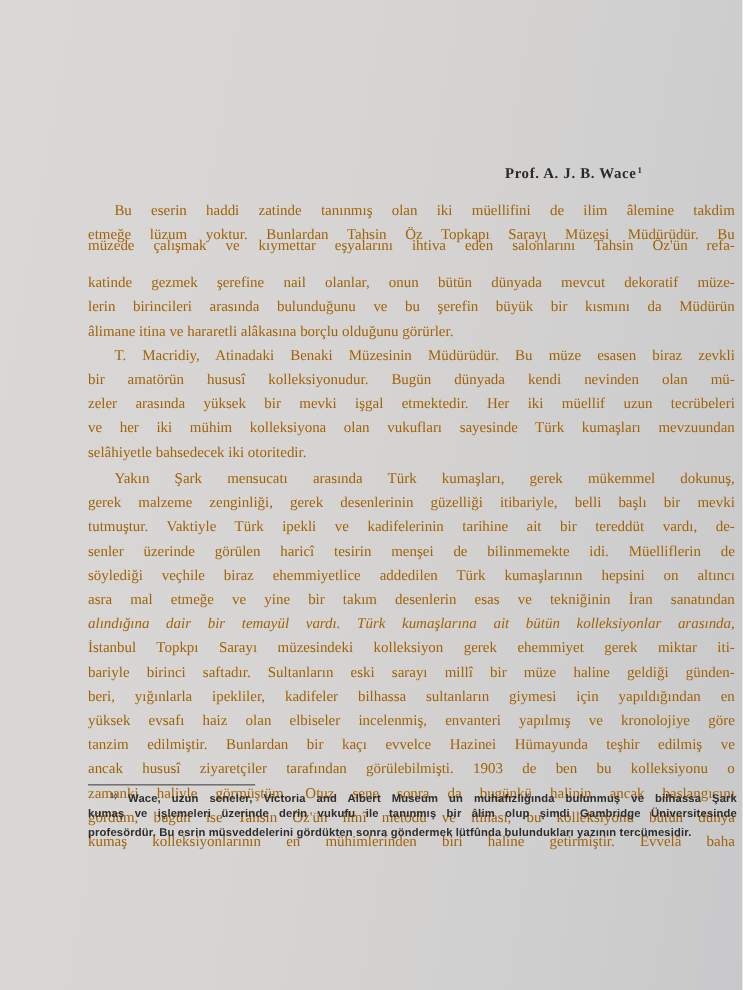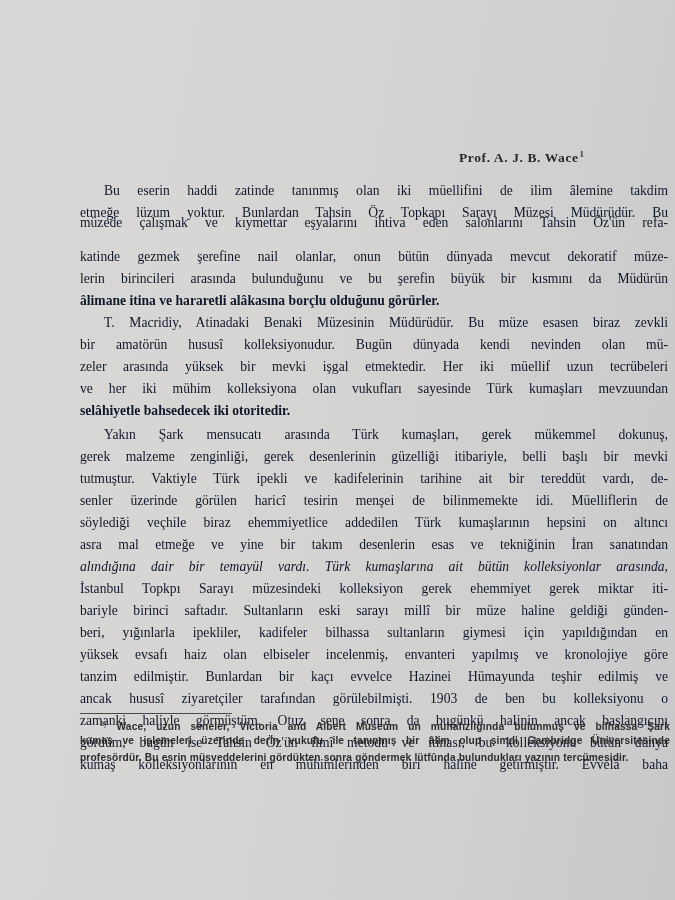--- a/index.html
+++ b/index.html
@@ -43,26 +43,26 @@
       width: 588px;
     }
     .line {
       position: absolute;
       left: 0;
       height: 20px;
       white-space: nowrap;
       font-family: "Liberation Serif", serif;
       font-size: 13.6px;
       line-height: 20px;
-      color: #0f172a;
+      color: #a16207;
       text-align: justify;
       text-align-last: justify;
     }
     .line.full { width: 588px; }
-    .line.last { text-align-last: left; text-align: left; font-weight: bold; }
+    .line.last { text-align-last: left; text-align: left; }
     .rule {
       position: absolute;
       left: 80px;
       top: 713px;
       width: 152px;
       height: 1px;
       background: #4a4848;
     }
     .footnote {
       position: absolute;

